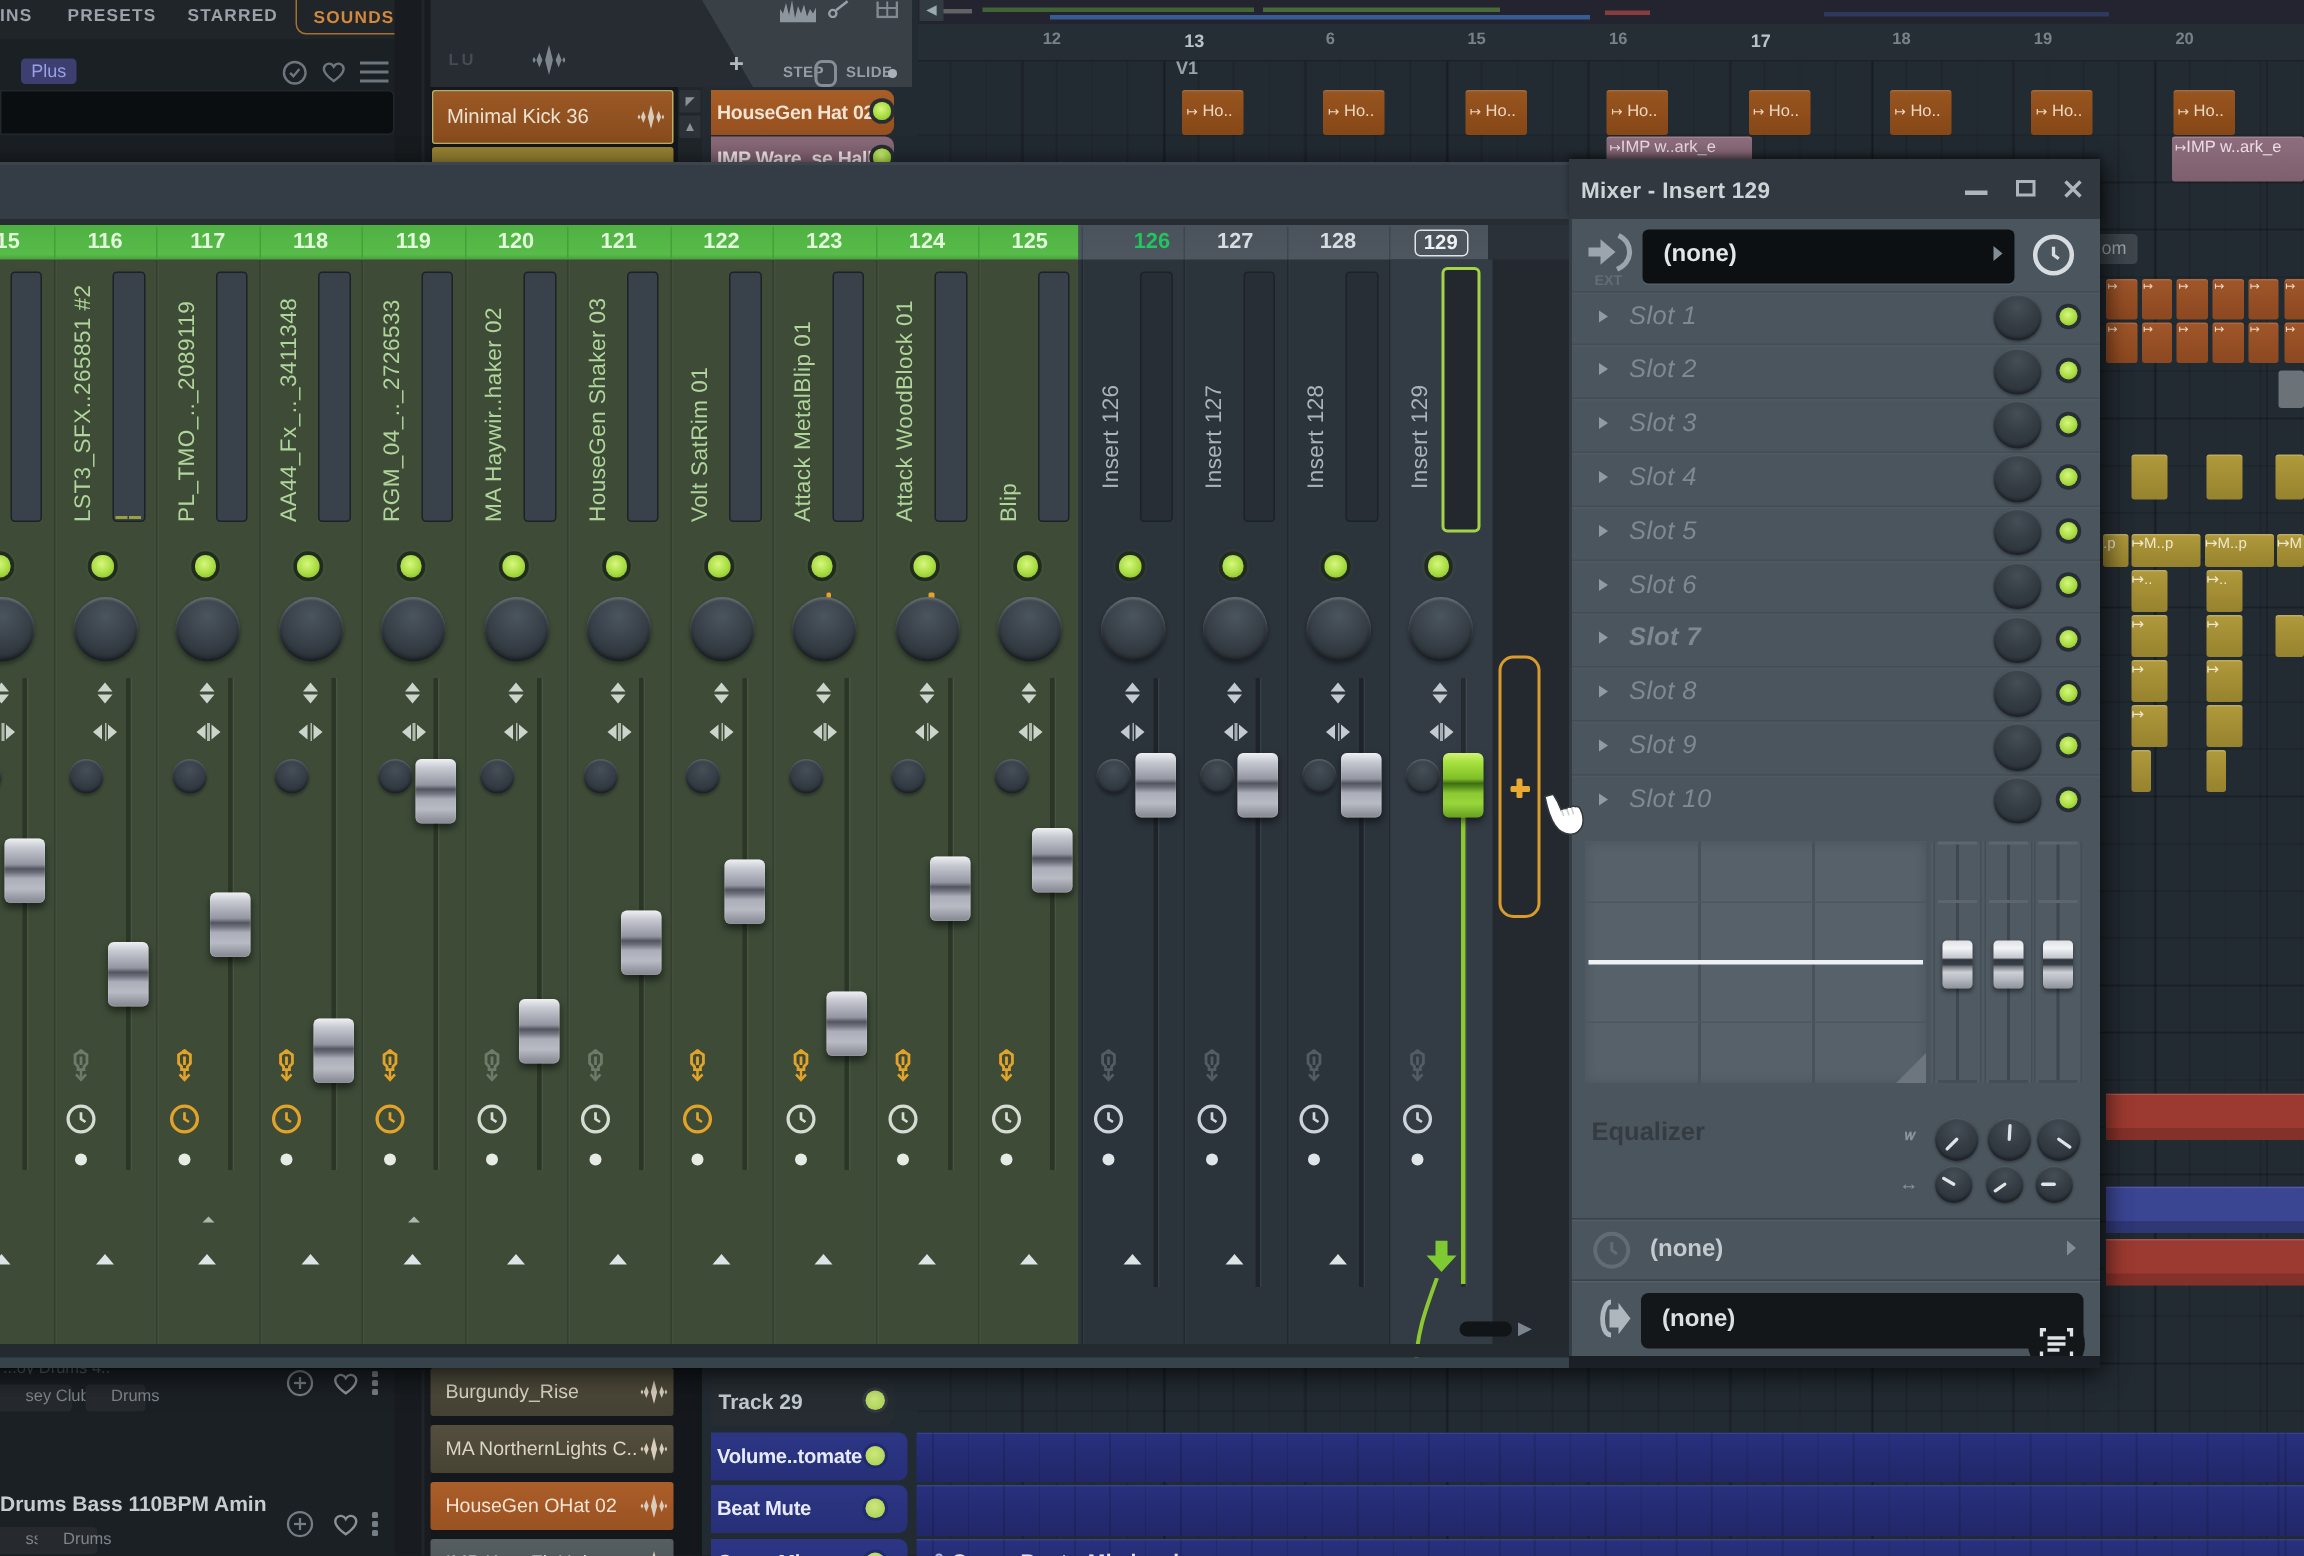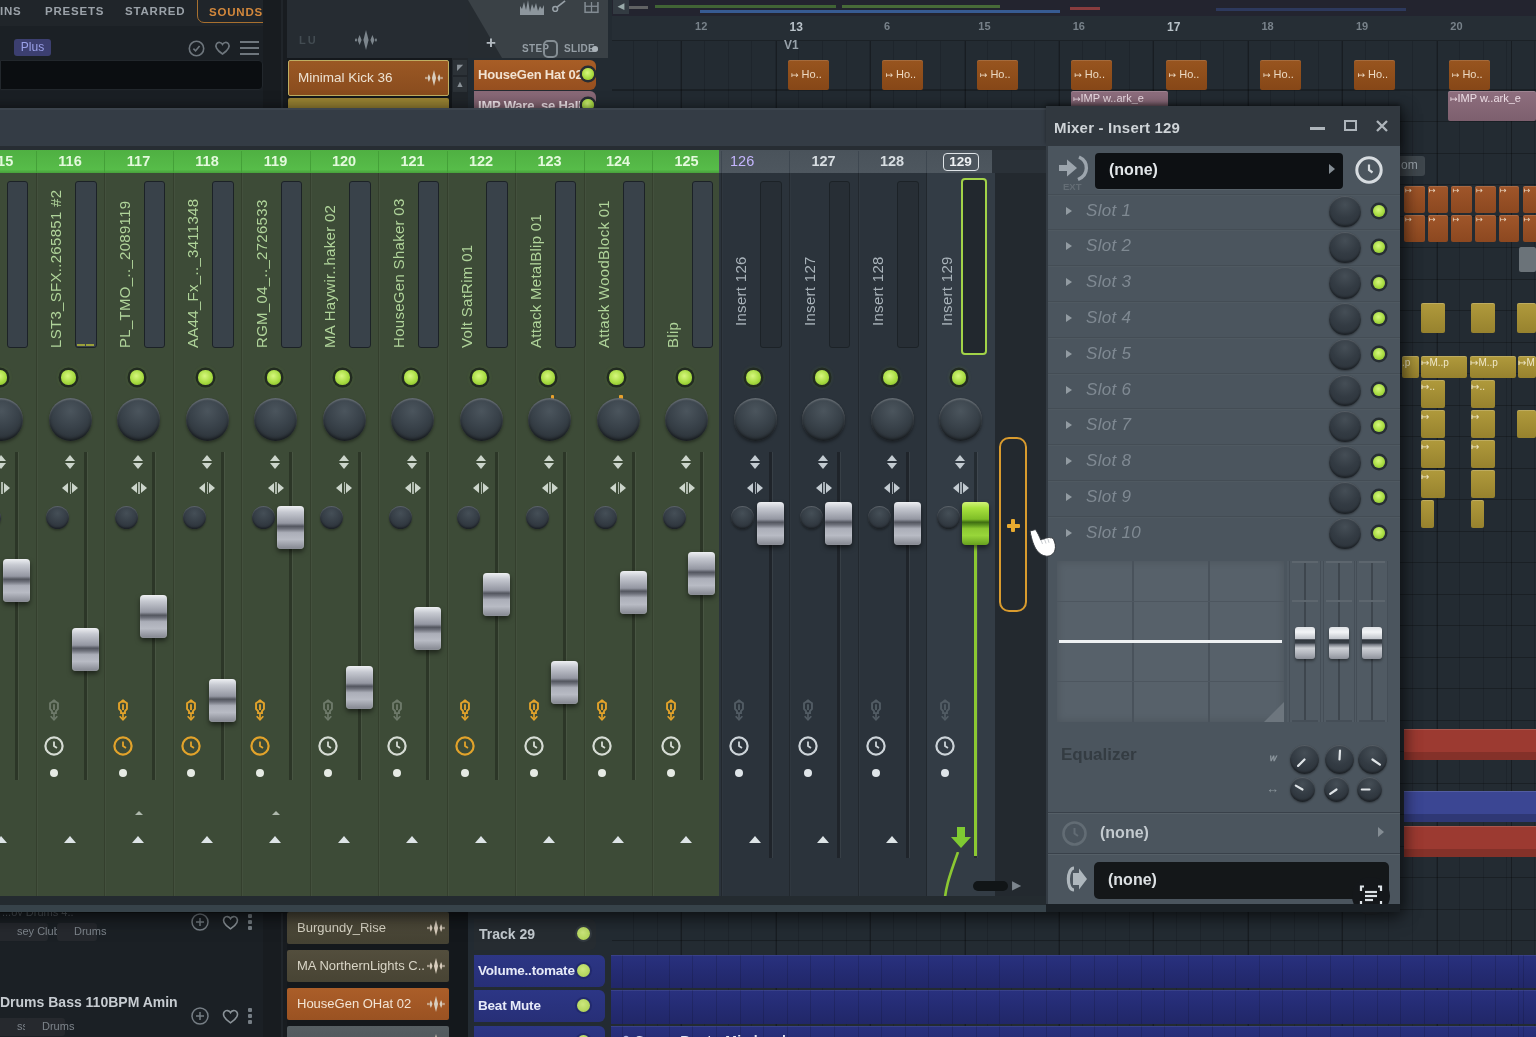--- a/index.html
+++ b/index.html
@@ -594,21 +594,21 @@
       </svg></div>
     <div style="position:absolute;left:691.5px;top:627px;width:22px;height:22px;"><svg width="22" height="22" viewBox="0 0 22 22">
         <circle cx="11" cy="11" r="8.6" fill="none" stroke="#d6dcd4" stroke-width="2.2"></circle>
         <path d="M11 6.5 L11 11 L14 13" fill="none" stroke="#d6dcd4" stroke-width="1.8"></path>
       </svg></div>
     <div style="position:absolute;left:698.5px;top:661px;width:8px;height:8px;background:#e6ebe4;border-radius:50%;"></div>
     <div class="chev" style="left:712px;top:728px;"></div>
     <div style="position:absolute;left:752.8px;top:65px;width:1px;height:723px;background:#22282e;"></div>
     <div style="position:absolute;left:752.8px;top:43px;width:1px;height:22px;background:#3e4750;"></div>
     <div style="position:absolute;left:753.8px;top:65px;width:1px;height:723px;background:rgba(255,255,255,.04);opacity:.6;"></div>
-    <div style="position:absolute;left:762px;top:45px;width:50px;height:17px;color:#c4b5fd;font-size:14.5px;font-weight:normal;text-align:left;">126</div>
+    <div style="position:absolute;left:762px;top:45px;width:50px;height:17px;color:#22c55e;font-size:14.5px;font-weight:bold;text-align:right;">126</div>
     <div class="meter" style="position:absolute;left:792.3px;top:73px;width:21.7px;height:167px;background:#272e35;"></div>
     <div class="vtxt" style="left:764px;top:50px;height:168px;width:23px;color:#a9b3ba;">Insert 126</div>
     <div class="led" style="position:absolute;left:778px;top:262px;width:14.5px;height:14.5px;"></div>
     <div class="knob" style="position:absolute;left:765.5px;top:290px;width:43px;height:43px;"></div>
     <div class="ud" style="left:781.5px;top:347px;border-bottom:6px solid #c3cbd1;"></div>
     <div class="ud" style="left:781.5px;top:355px;border-top:6px solid #c3cbd1;"></div>
     <div class="lr" style="left:779px;top:375px;border-right:6px solid #c3cbd1;"></div>
     <div class="lr" style="left:789px;top:375px;border-left:6px solid #c3cbd1;"></div>
     <div style="position:absolute;left:786.5px;top:374px;width:1.5px;height:12px;background:#c3cbd1;opacity:.8;"></div>
     <div style="position:absolute;left:800.5px;top:344px;width:3px;height:406px;background:rgba(0,0,0,.28);box-shadow:1px 0 0 rgba(255,255,255,.06);"></div>
@@ -764,21 +764,21 @@
     <div class="slottxt" style="left:1118px;top:235.7px;">Slot 5</div>
     <div class="kn2" style="position:absolute;left:1361px;top:230.9px;width:31.5px;height:31.5px;"></div>
     <div class="ledb" style="position:absolute;left:1405px;top:240.2px;width:12px;height:12px;"></div>
     <div class="slotrow" style="position:absolute;left:1080px;top:264.5px;width:352px;height:35.8px;"></div>
     <div class="tri" style="left:1098px;top:277.5px;"></div>
     <div class="slottxt" style="left:1118px;top:271.5px;">Slot 6</div>
     <div class="kn2" style="position:absolute;left:1361px;top:266.7px;width:31.5px;height:31.5px;"></div>
     <div class="ledb" style="position:absolute;left:1405px;top:276px;width:12px;height:12px;"></div>
     <div class="slotrow" style="position:absolute;left:1080px;top:300.3px;width:352px;height:35.8px;"></div>
     <div class="tri" style="left:1098px;top:313.3px;"></div>
-    <div class="slottxt" style="left:1118px;top:307.3px;">Slot 7</div>
+    <div class="slottxt" style="left:1118px;top:307.3px;font-weight:bold;">Slot 7</div>
     <div class="kn2" style="position:absolute;left:1361px;top:302.5px;width:31.5px;height:31.5px;"></div>
     <div class="ledb" style="position:absolute;left:1405px;top:311.8px;width:12px;height:12px;"></div>
     <div class="slotrow" style="position:absolute;left:1080px;top:336.1px;width:352px;height:35.8px;"></div>
     <div class="tri" style="left:1098px;top:349.1px;"></div>
     <div class="slottxt" style="left:1118px;top:343.1px;">Slot 8</div>
     <div class="kn2" style="position:absolute;left:1361px;top:338.3px;width:31.5px;height:31.5px;"></div>
     <div class="ledb" style="position:absolute;left:1405px;top:347.6px;width:12px;height:12px;"></div>
     <div class="slotrow" style="position:absolute;left:1080px;top:371.9px;width:352px;height:35.8px;"></div>
     <div class="tri" style="left:1098px;top:384.9px;"></div>
     <div class="slottxt" style="left:1118px;top:378.9px;">Slot 9</div>

